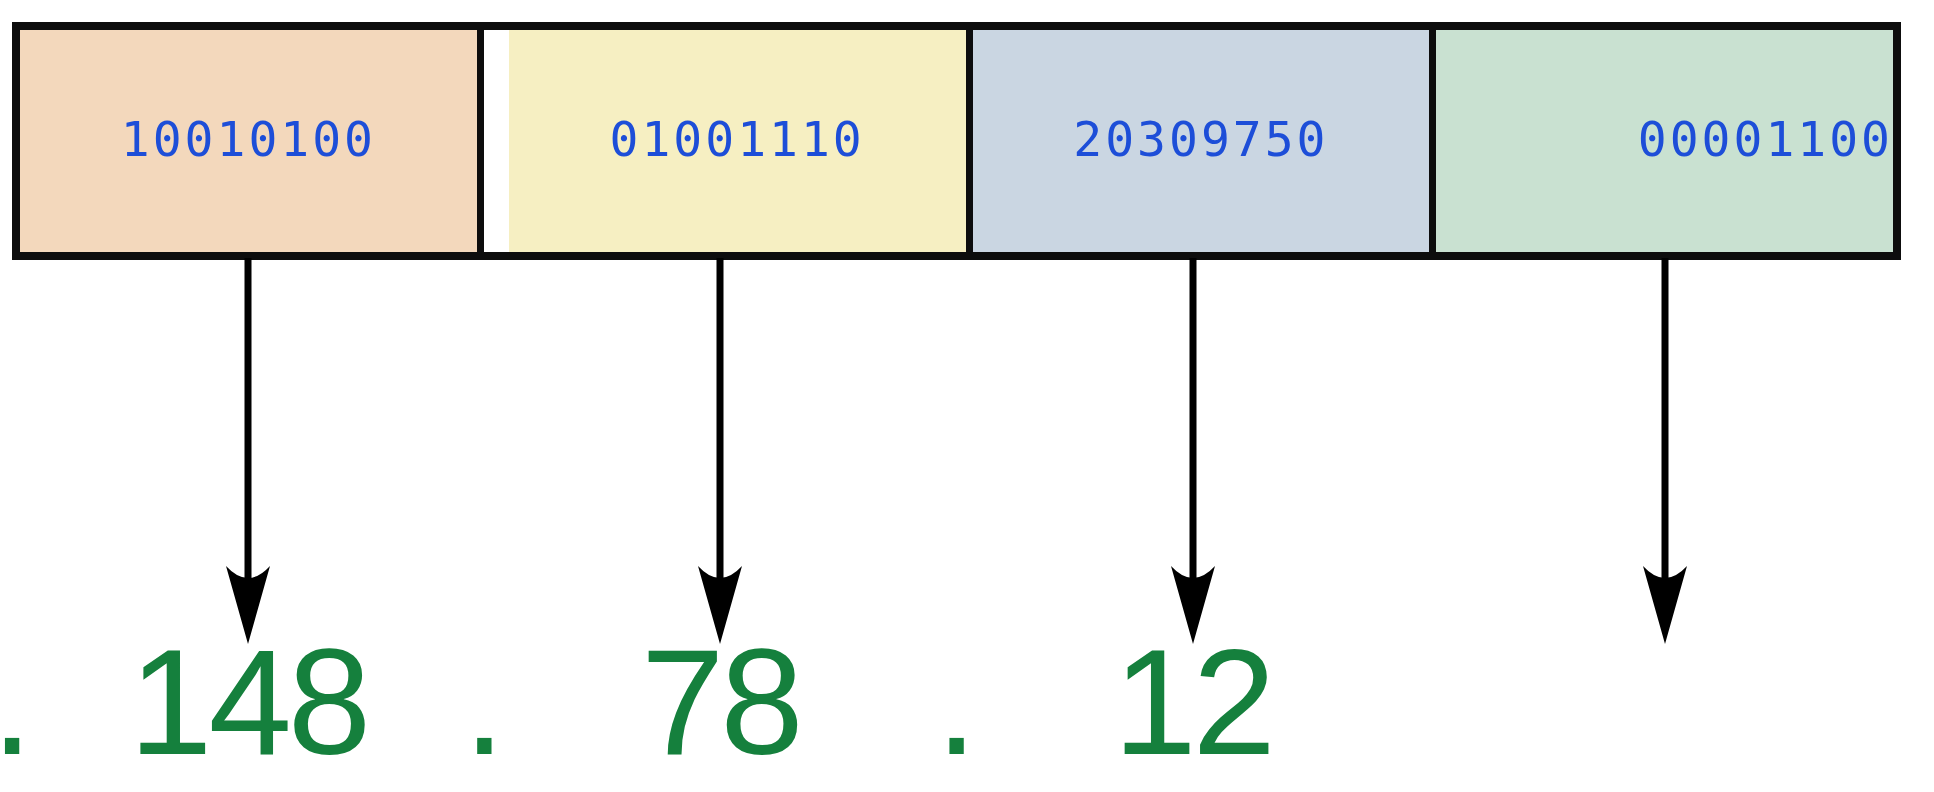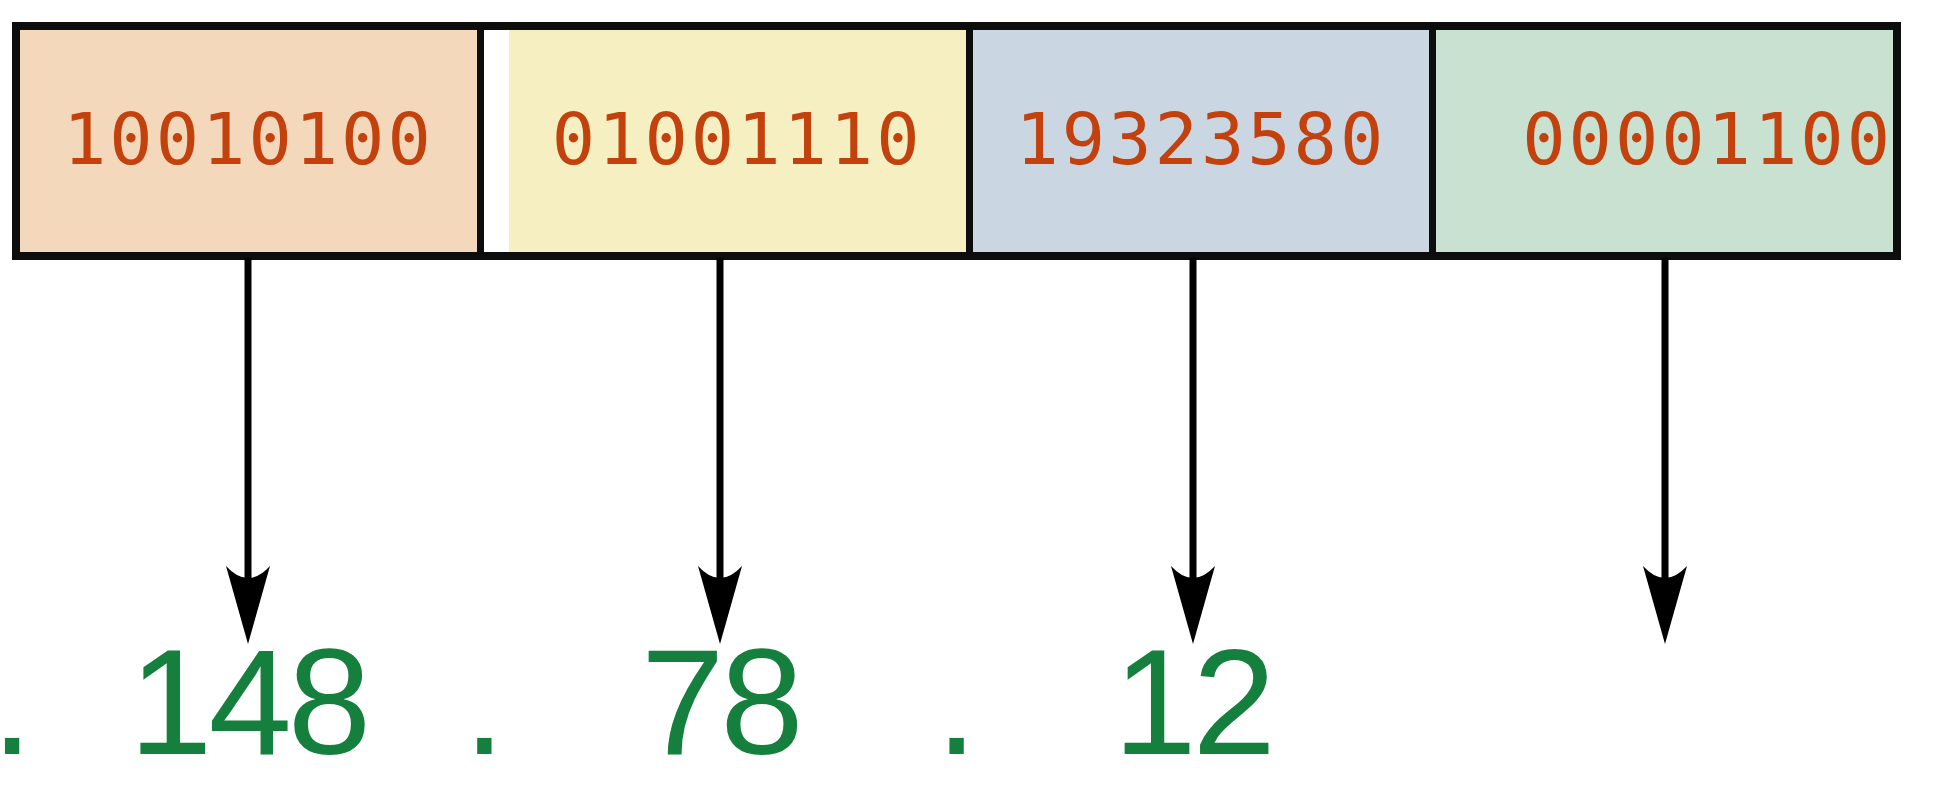--- a/index.html
+++ b/index.html
@@ -32,23 +32,23 @@
     flex: 1 1 0;
     display: flex;
     align-items: center;
     justify-content: center;
     border-right: 7px solid #0d0d0d;
     box-sizing: border-box;
   }
   .cell:last-child { border-right: none; }
   .binary {
     font-family: "DejaVu Sans Mono", "Liberation Mono", monospace;
-    font-size: 72px;
+    font-size: 48px;
     letter-spacing: 3px;
-    color: #c2410c;
+    color: #1d4ed8;
     white-space: nowrap;
     transform: translateY(-2px);
   }
 
   
   .arrow-layer {
     position: absolute;
     left: 12px;
     top: 258px;
     width: 1889px;
@@ -102,21 +102,21 @@
 <div class="canvas">
 
   <div class="bar">
     <div class="cell" style="background-color: rgb(243, 216, 188);">
       <span class="binary">10010100</span>
     </div>
     <div class="cell" style="background-color: rgb(246, 239, 194); margin-left: 25px;">
       <span class="binary">01001110</span>
     </div>
     <div class="cell" style="background-color: rgb(202, 214, 226);">
-      <span class="binary">19323580</span>
+      <span class="binary">20309750</span>
     </div>
     <div class="cell" style="background-color: rgb(201, 225, 209); justify-content: flex-end;">
       <span class="binary">00001100</span>
     </div>
   </div>
 
   <div class="arrow-layer">
     <svg class="arrow" width="56" height="388" viewBox="0 0 56 388" aria-hidden="true">
       <line x1="28" y1="0" x2="28" y2="345" stroke="#000000" stroke-width="7"></line>
       <path d="M 28 386 L 6 308 Q 28 332 50 308 Z" fill="#000000"></path>

